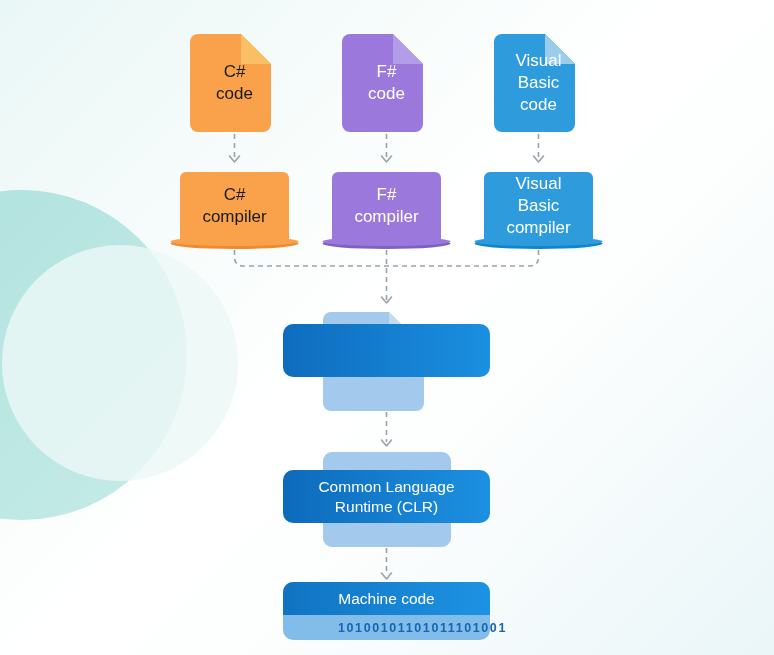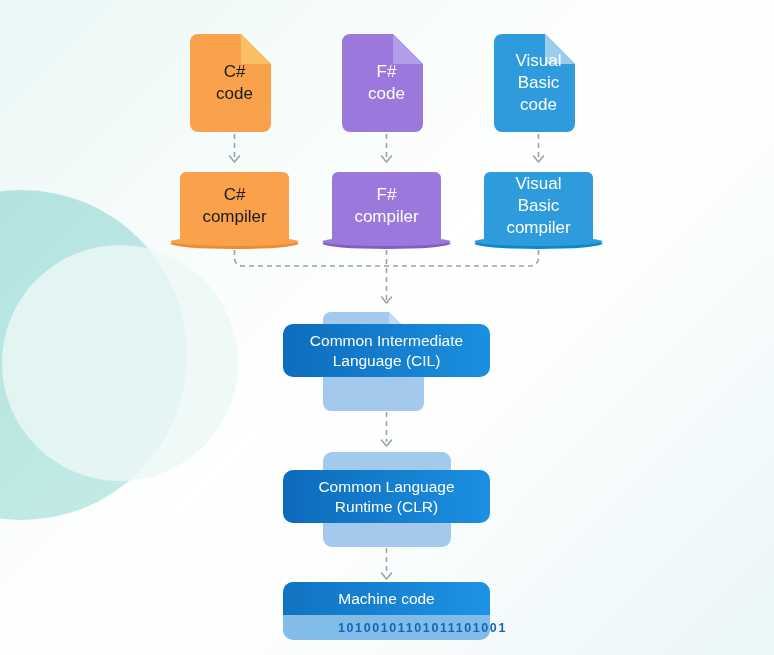--- a/index.html
+++ b/index.html
@@ -187,20 +187,18 @@
 code</div>
 
   <div class="node-label lbl-compiler lbl-dark" style="left:180px; top:172px; width:109px; height:68px;">C#
 compiler</div>
   <div class="node-label lbl-compiler lbl-light" style="left:332px; top:172px; width:109px; height:68px;">F#
 compiler</div>
   <div class="node-label lbl-compiler lbl-light" style="left:484px; top:172px; width:109px; height:68px;">Visual
 Basic
 compiler</div>
 
-  <div class="node-label lbl-stage" style="left:283px; top:324px; width:207px; height:53px;">Common Intermediate
-Language (CIL)</div>
   <div class="node-label lbl-stage" style="left:283px; top:582px; width:207px; height:33px;">Machine code</div>
   <div class="node-label lbl-stage" style="left:283px; top:470px; width:207px; height:53px;">Common Language
 Runtime (CLR)</div>
   <div class="node-label lbl-binary" style="left:283px; top:615px; width:207px; height:25px;">10100101101011101001</div>
 
 </div>
 
 </body></html>

